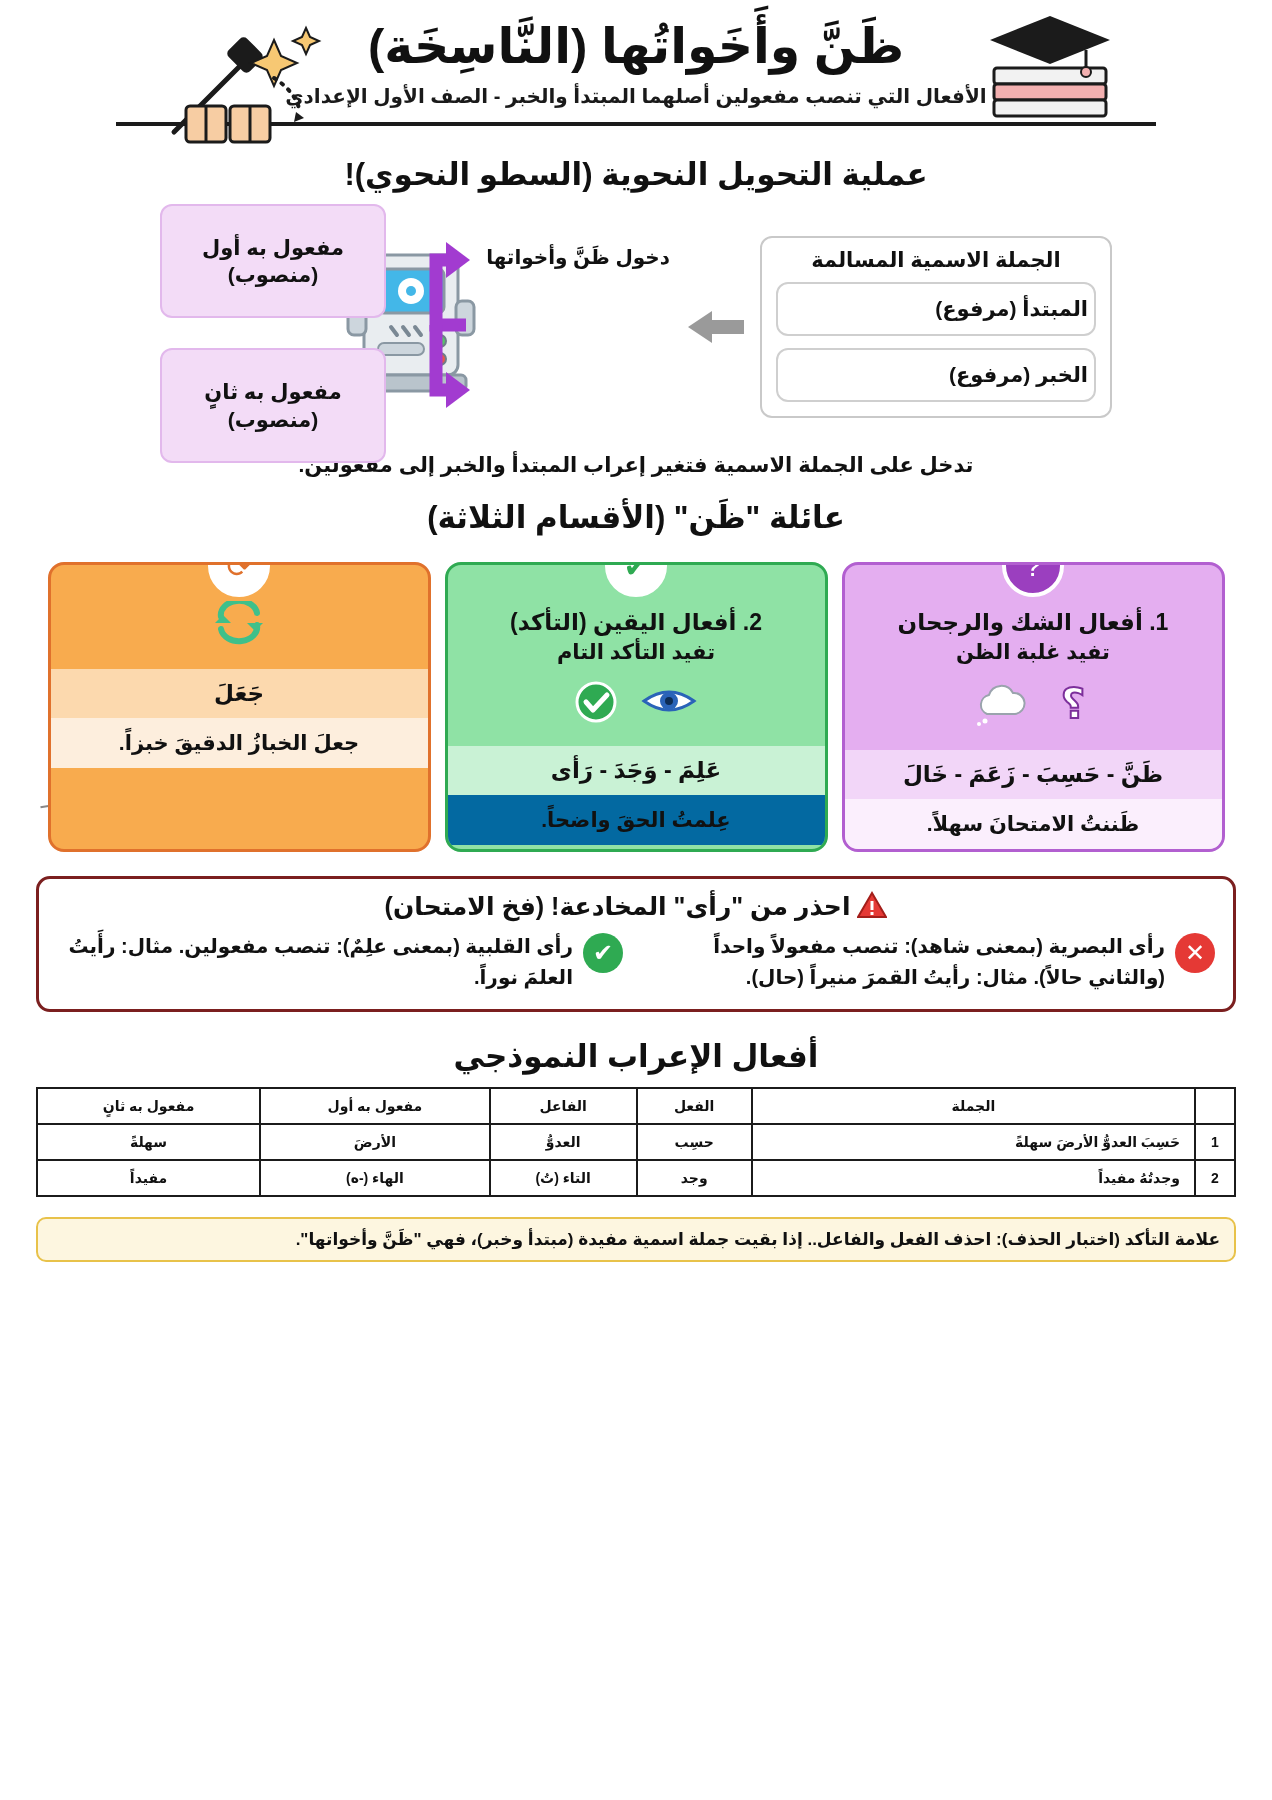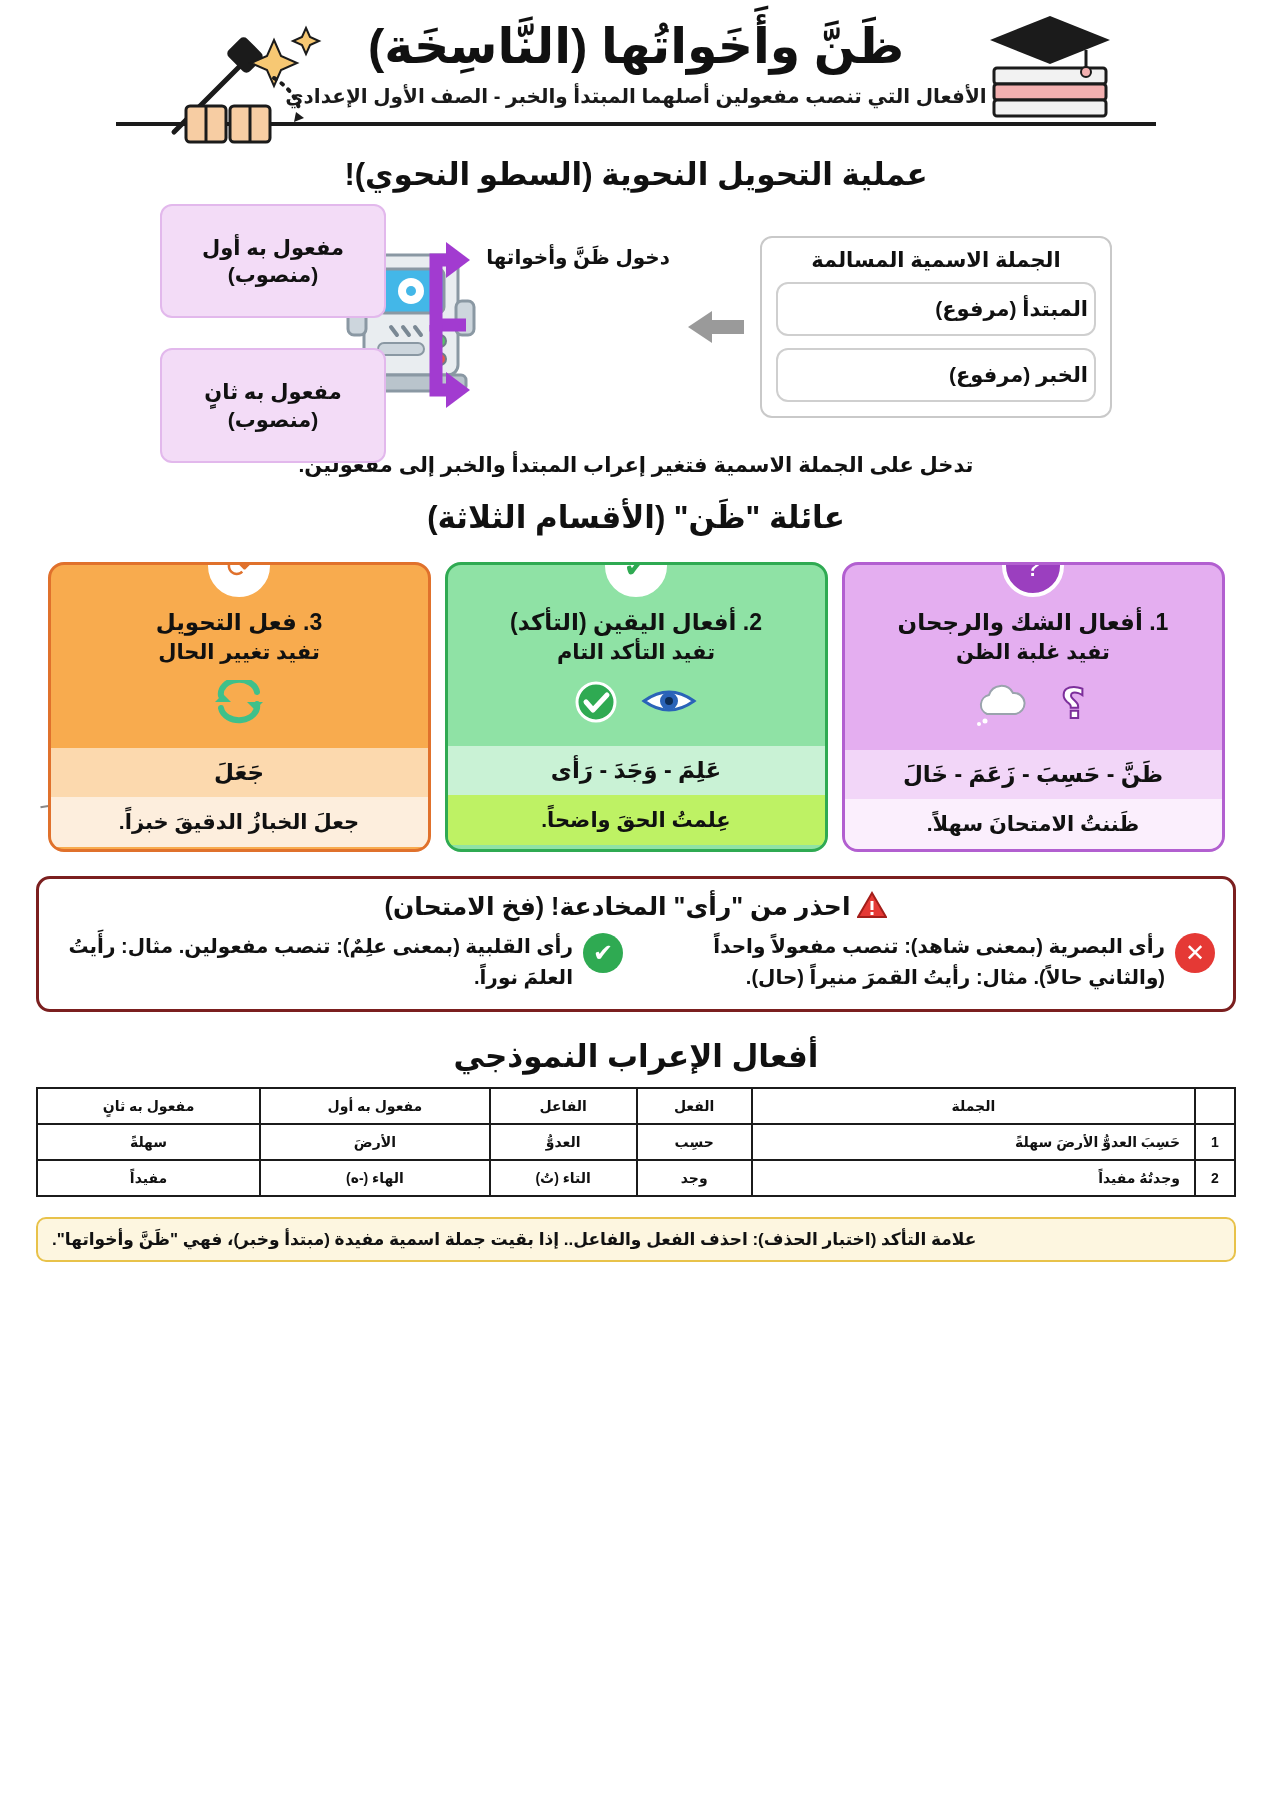--- a/index.html
+++ b/index.html
@@ -78,21 +78,21 @@
   .card-example { text-align:center; font-size:21px; font-weight:bold; padding:13px 6px; }
 
   .card.purple { border-color:#b25fd0; background:#e4aef0; }
   .card.purple .badge { background:#9b3fbf; }
   .card.purple .card-words { background:#f2d6f8; }
   .card.purple .card-example { background:#fbeffd; }
 
   .card.green { border-color:#2faa52; background:#8fe2a5; }
   .card.green .badge { background:#fff; color:#2faa52; }
   .card.green .card-words { background:#c9f2d5; }
-  .card.green .card-example { background:#bef264; }
+  .card.green .card-example { background:#0369a1; }
 
   .card.orange { border-color:#e0712c; background:#f8ab4e; }
   .card.orange .badge { background:#fff; color:#e0712c; }
   .card.orange .card-words { background:#fcd9ae; }
   .card.orange .card-example { background:#fdeedd; }
 
   
   .warn {
     margin-top:24px; border:3px solid #7b1f1f; border-radius:14px; background:#fff;
     padding:12px 18px 16px 18px;
@@ -109,21 +109,21 @@
   .table-wrap { margin-top:26px; }
   table { width:100%; border-collapse:collapse; }
   th, td { border:2px solid #1b1b1b; text-align:center; font-size:14px; font-weight:bold; padding:9px 6px; }
   th { background:#fff; }
   td.sentence { text-align:right; padding-right:14px; }
   td.num { width:40px; }
 
   
   .footer {
     margin-top:20px; border:2px solid #e8c24a; background:#fdf6e0; border-radius:10px;
-    padding:10px 14px; font-size:17px; font-weight:bold; text-align:left;
+    padding:10px 14px; font-size:17px; font-weight:bold; text-align:right;
   }
 
   
   .stamp { position:absolute; left:40px; top:730px; width:170px; height:135px; transform:rotate(-9deg); }
   .stamp .s-text { font-size:30px; font-weight:bold; color:#e0712c; text-align:center; line-height:0.95; }
   .stamp .s-text2 { font-size:27px; font-weight:bold; color:#2a63b8; text-align:center; }
   .stamp .s-ribbon { font-size:11px; color:#444; text-align:center; border-top:2px solid #888; margin-top:2px; padding-top:2px;}
 </style>
 </head>
 <body>
@@ -288,24 +288,20 @@
             <path d="M12 22 l7 8 14 -15" fill="none" stroke="#ffffff" stroke-width="5" stroke-linecap="round" stroke-linejoin="round"></path>
           </svg>
         </span>
       </div>
       <div class="card-words">عَلِمَ - وَجَدَ - رَأى</div>
       <div class="card-example">عِلمتُ الحقَ واضحاً.</div>
     </div>
 
     <div class="card orange">
       <div class="badge">⟳</div>
-      <div class="card-head">
-        <div class="card-h1">3. فعل التحويل</div>
-        <div class="card-h2">تفيد تغيير الحال</div>
-      </div>
       <div class="card-icons">
         <span>
           <svg width="56" height="46" viewBox="0 0 56 46">
             <path d="M10 28 a18 14 0 0 0 36 -4" fill="none" stroke="#3fc08a" stroke-width="6" stroke-linecap="round"></path>
             <path d="M46 12 a18 14 0 0 0 -36 4" fill="none" stroke="#3fc08a" stroke-width="6" stroke-linecap="round"></path>
             <path d="M4 22 l8 -8 8 8z" fill="#3fc08a"></path>
             <path d="M52 22 l-8 8 -8 -8z" fill="#3fc08a"></path>
           </svg>
         </span>
       </div>

